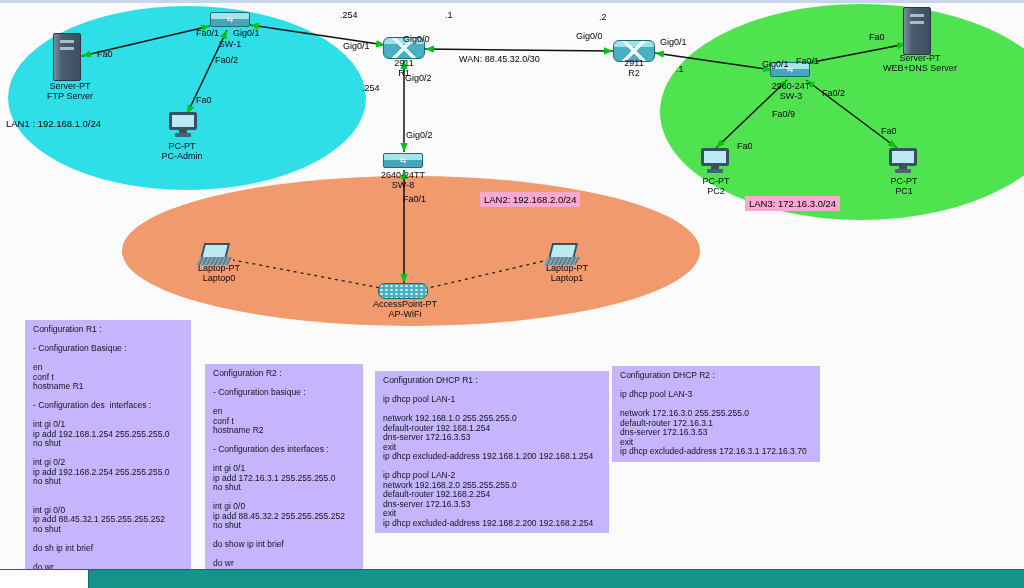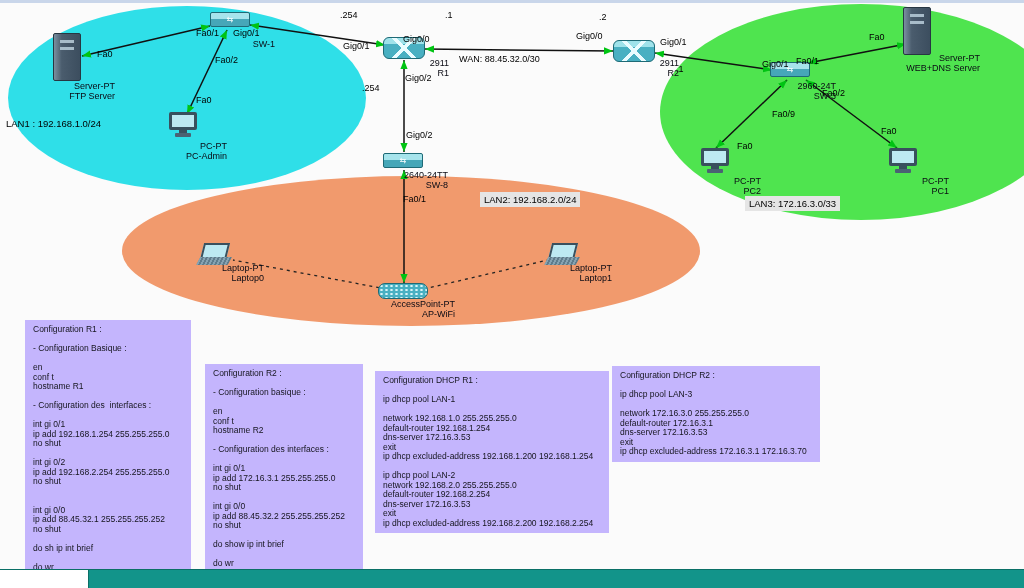--- a/index.html
+++ b/index.html
@@ -37,23 +37,23 @@
   .pc-base{width:16px;height:4px;background:#4a6273;border-radius:1px;}
   .laptop-icon{width:36px;height:22px;}
   .lap-screen{position:absolute;left:6px;top:0;width:22px;height:13px;background:#bde9f2;border:2px solid #39505e;transform:skewX(-14deg);}
   .lap-base{position:absolute;left:2px;bottom:0;width:32px;height:8px;background:#5f7c8c;transform:skewX(-28deg);border-radius:1px;
             background-image:repeating-linear-gradient(90deg,#86a3b2 0 2px,transparent 2px 4px);}
   .ap-icon{width:48px;height:14px;border-radius:7px;background-color:#49b0c2;border:1px solid #1e6a76;
            background-image:radial-gradient(#d9f4f8 1px,transparent 1.5px);background-size:5px 4px;}
 
   .plabel{position:absolute;z-index:4;font-size:9px;line-height:1;color:#000;white-space:nowrap;}
   .dlabel{position:absolute;z-index:4;font-size:9px;line-height:1.15;color:#0a0a14;text-align:center;}
-  .dlabel span{display:block;text-align:right;}
+  .dlabel span{display:block;}
   .zlabel{position:absolute;z-index:4;font-size:9.5px;color:#000;white-space:nowrap;}
-  .boxed{background:#e5e5e5;padding:2px 4px;}
+  .boxed{background:#f9a8d4;padding:2px 4px;}
 
   .config-box{position:absolute;z-index:5;background:#c4b5fd;padding:5px 8px;color:#15151e;
               font-size:8.5px;line-height:9.5px;}
   .config-title{margin-bottom:9.5px;white-space:pre-wrap;}
   .config-body{white-space:pre-wrap;}
 </style>
 </head>
 <body>
 
 <div class="stage">
@@ -197,21 +197,21 @@
   <span class="plabel" style="left:772px;top:110px">Fa0/9</span>
   <span class="plabel" style="left:737px;top:142px">Fa0</span>
   <span class="plabel" style="left:881px;top:127px">Fa0</span>
   <span class="plabel" style="left:405px;top:74px">Gig0/2</span>
   <span class="plabel" style="left:362px;top:84px">.254</span>
   <span class="plabel" style="left:406px;top:131px">Gig0/2</span>
   <span class="plabel" style="left:403px;top:195px">Fa0/1</span>
 
   <span class="zlabel" style="left:6px;top:118px">LAN1 : 192.168.1.0/24</span>
   <span class="zlabel boxed" style="left:480px;top:192px">LAN2: 192.168.2.0/24</span>
-  <span class="zlabel boxed" style="left:745px;top:196px">LAN3: 172.16.3.0/33</span>
+  <span class="zlabel boxed" style="left:745px;top:196px">LAN3: 172.16.3.0/24</span>
 
   <div class="config-box" style="left:25px;top:320px;width:150px">
     <div class="config-title">Configuration R1 :</div>
     <div class="config-body">- Configuration Basique :
 
 en
 conf t
 hostname R1
 
 - Configuration des  interfaces :

